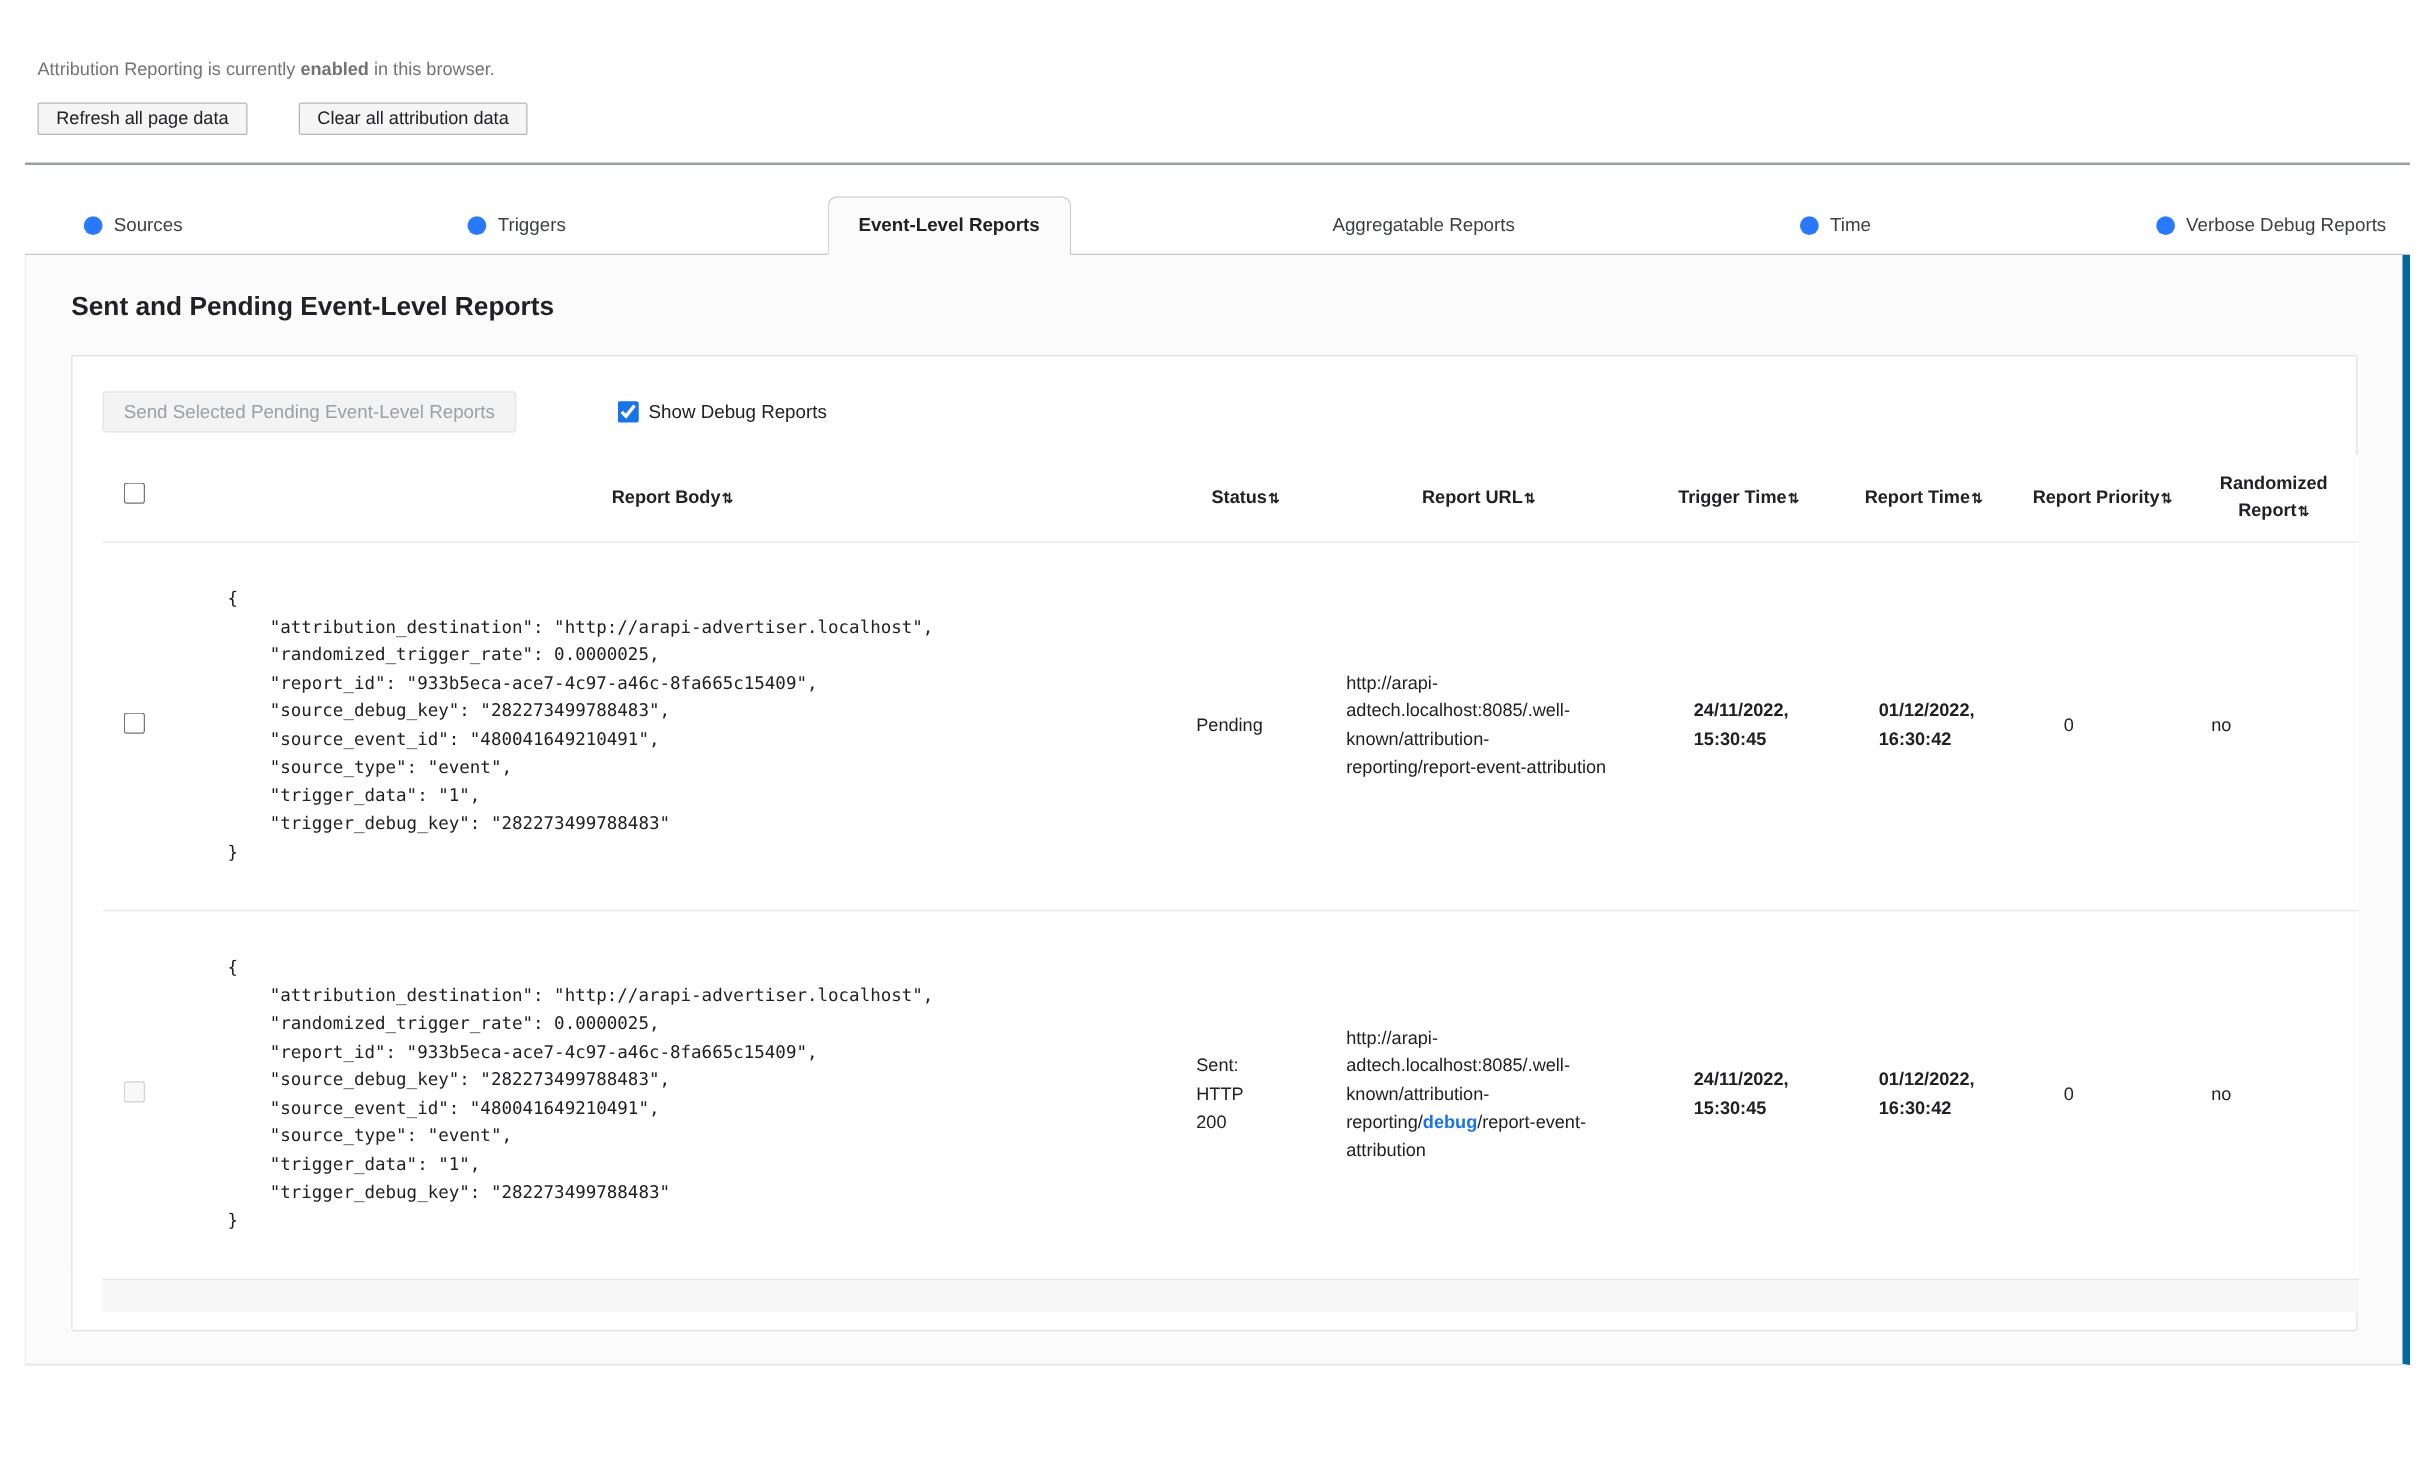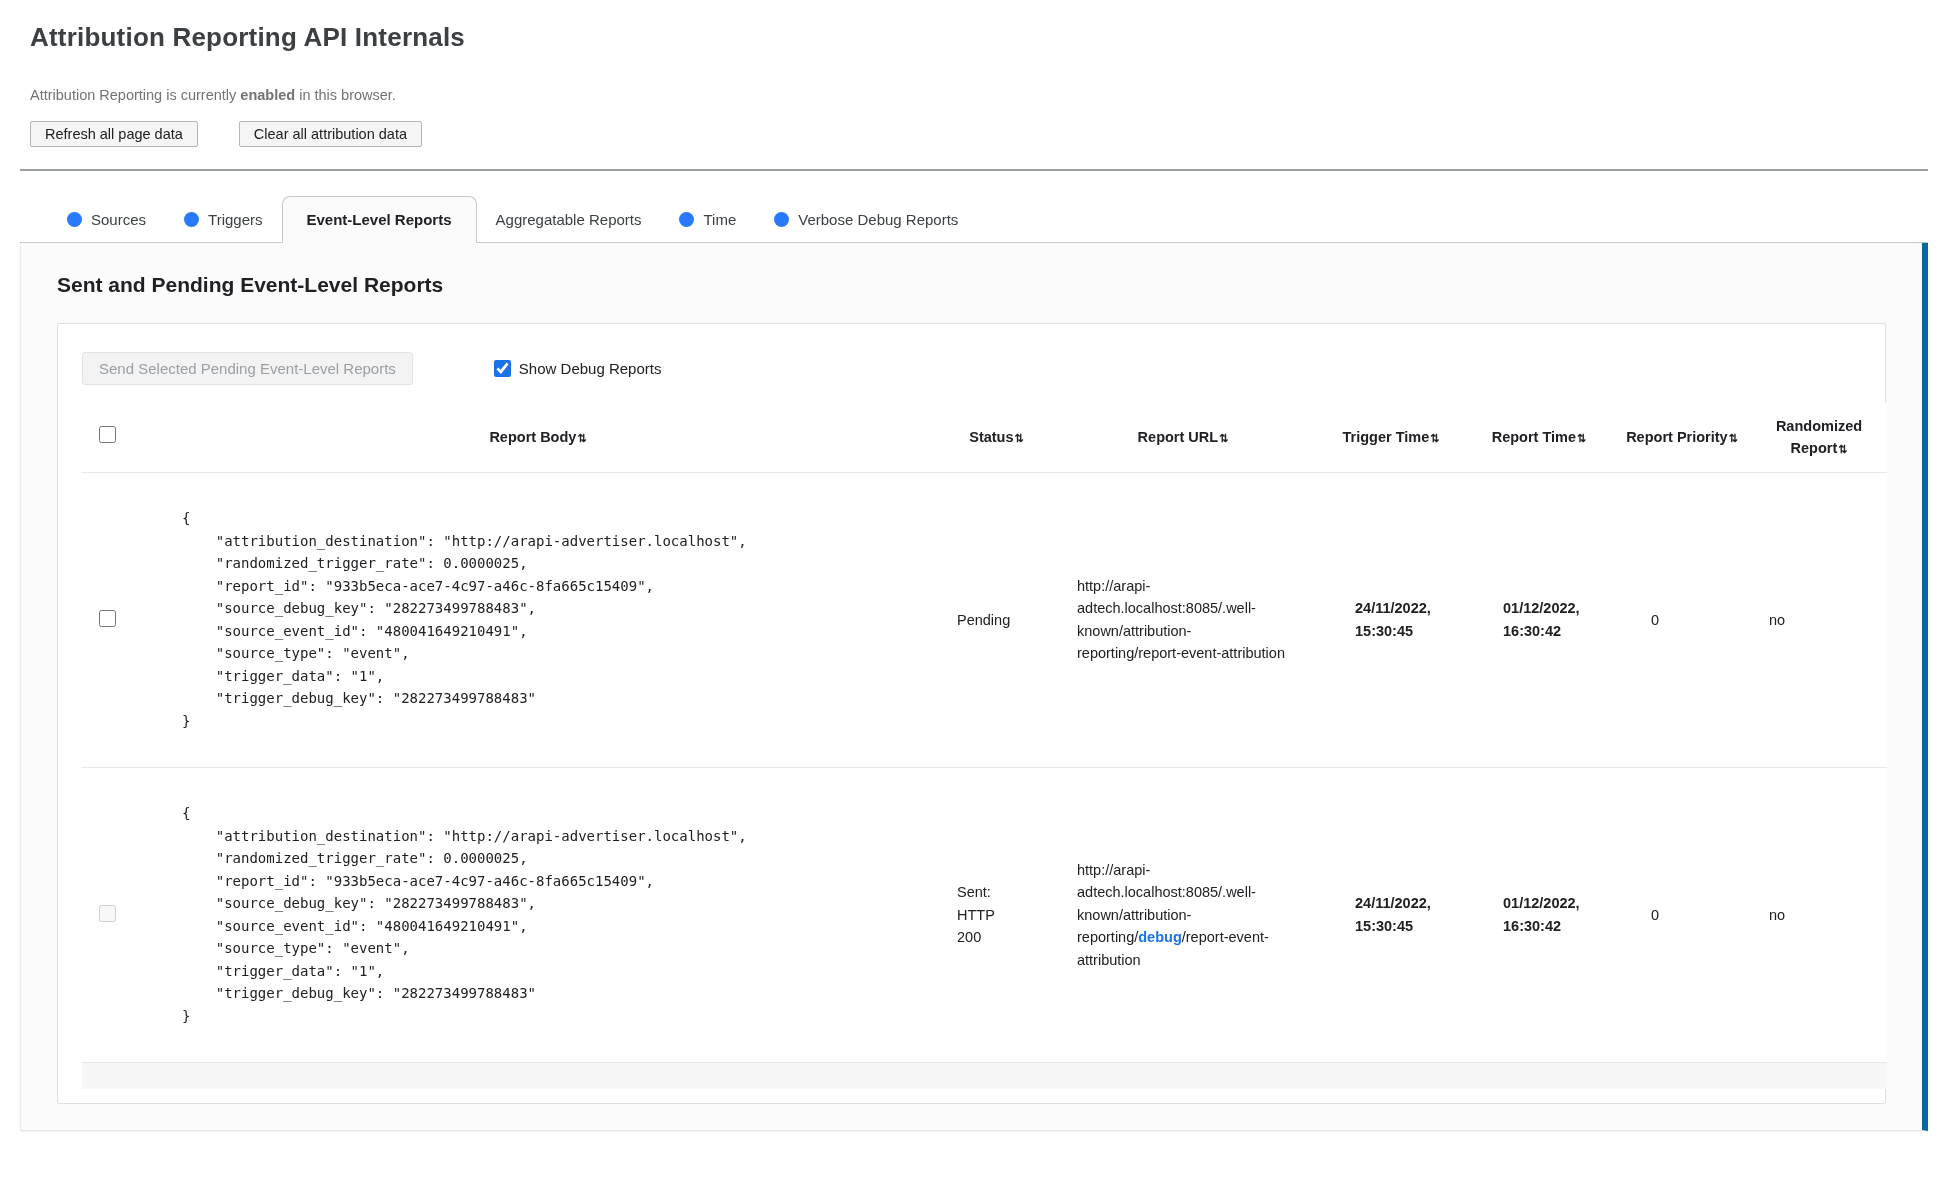--- a/index.html
+++ b/index.html
@@ -17,21 +17,21 @@
     font-family: "Liberation Sans", sans-serif;
     font-size: 14.5px; color: #202124;
     background: #f5f5f5; border: 1px solid #b6b6b6; border-radius: 2px;
     padding: 4px 14px; cursor: pointer;
   }
 
   hr.rule { border: none; border-top: 2px solid #9aa0a6; margin: 22px 0 0 0; }
 
   
   .tabs-wrap { margin: 24px 0 0 0; }
-  .tab-strip { display: flex; align-items: flex-end; border-bottom: 1px solid #c8c8c8; padding-left: 28px; }
+  .tab-strip { display: flex; align-items: flex-end; border-bottom: 1px solid #c8c8c8; padding-left: 28px; justify-content: space-between; }
   .tab {
     display: flex; align-items: center; gap: 9px;
     font-size: 15px; color: #3c4043;
     padding: 14px 18px; cursor: pointer; position: relative; top: 1px;
     background: transparent; border: 1px solid transparent;
   }
   .tab.active {
     background: #fbfbfb;
     border: 1px solid #c8c8c8; border-bottom: 1px solid #fbfbfb;
     border-radius: 8px 8px 0 0;
@@ -88,21 +88,20 @@
   .cell-priority { padding-left: 38px; }
   .cell-random { padding-left: 18px; }
 
   tr.table-footer td { height: 27px; background: #f7f7f7; border-bottom: none; border-top: 1px solid #ececec; }
 </style>
 </head>
 <body>
 
 <div class="page">
 
-  <h1 class="page-title">Attribution Reporting API Internals</h1>
 
   <p class="status-line"><span>Attribution Reporting is currently </span><b>enabled</b><span> in this browser.</span></p>
 
   <div class="top-buttons">
     <button class="btn">Refresh all page data</button>
     <button class="btn">Clear all attribution data</button>
   </div>
 
   <hr class="rule">
 

